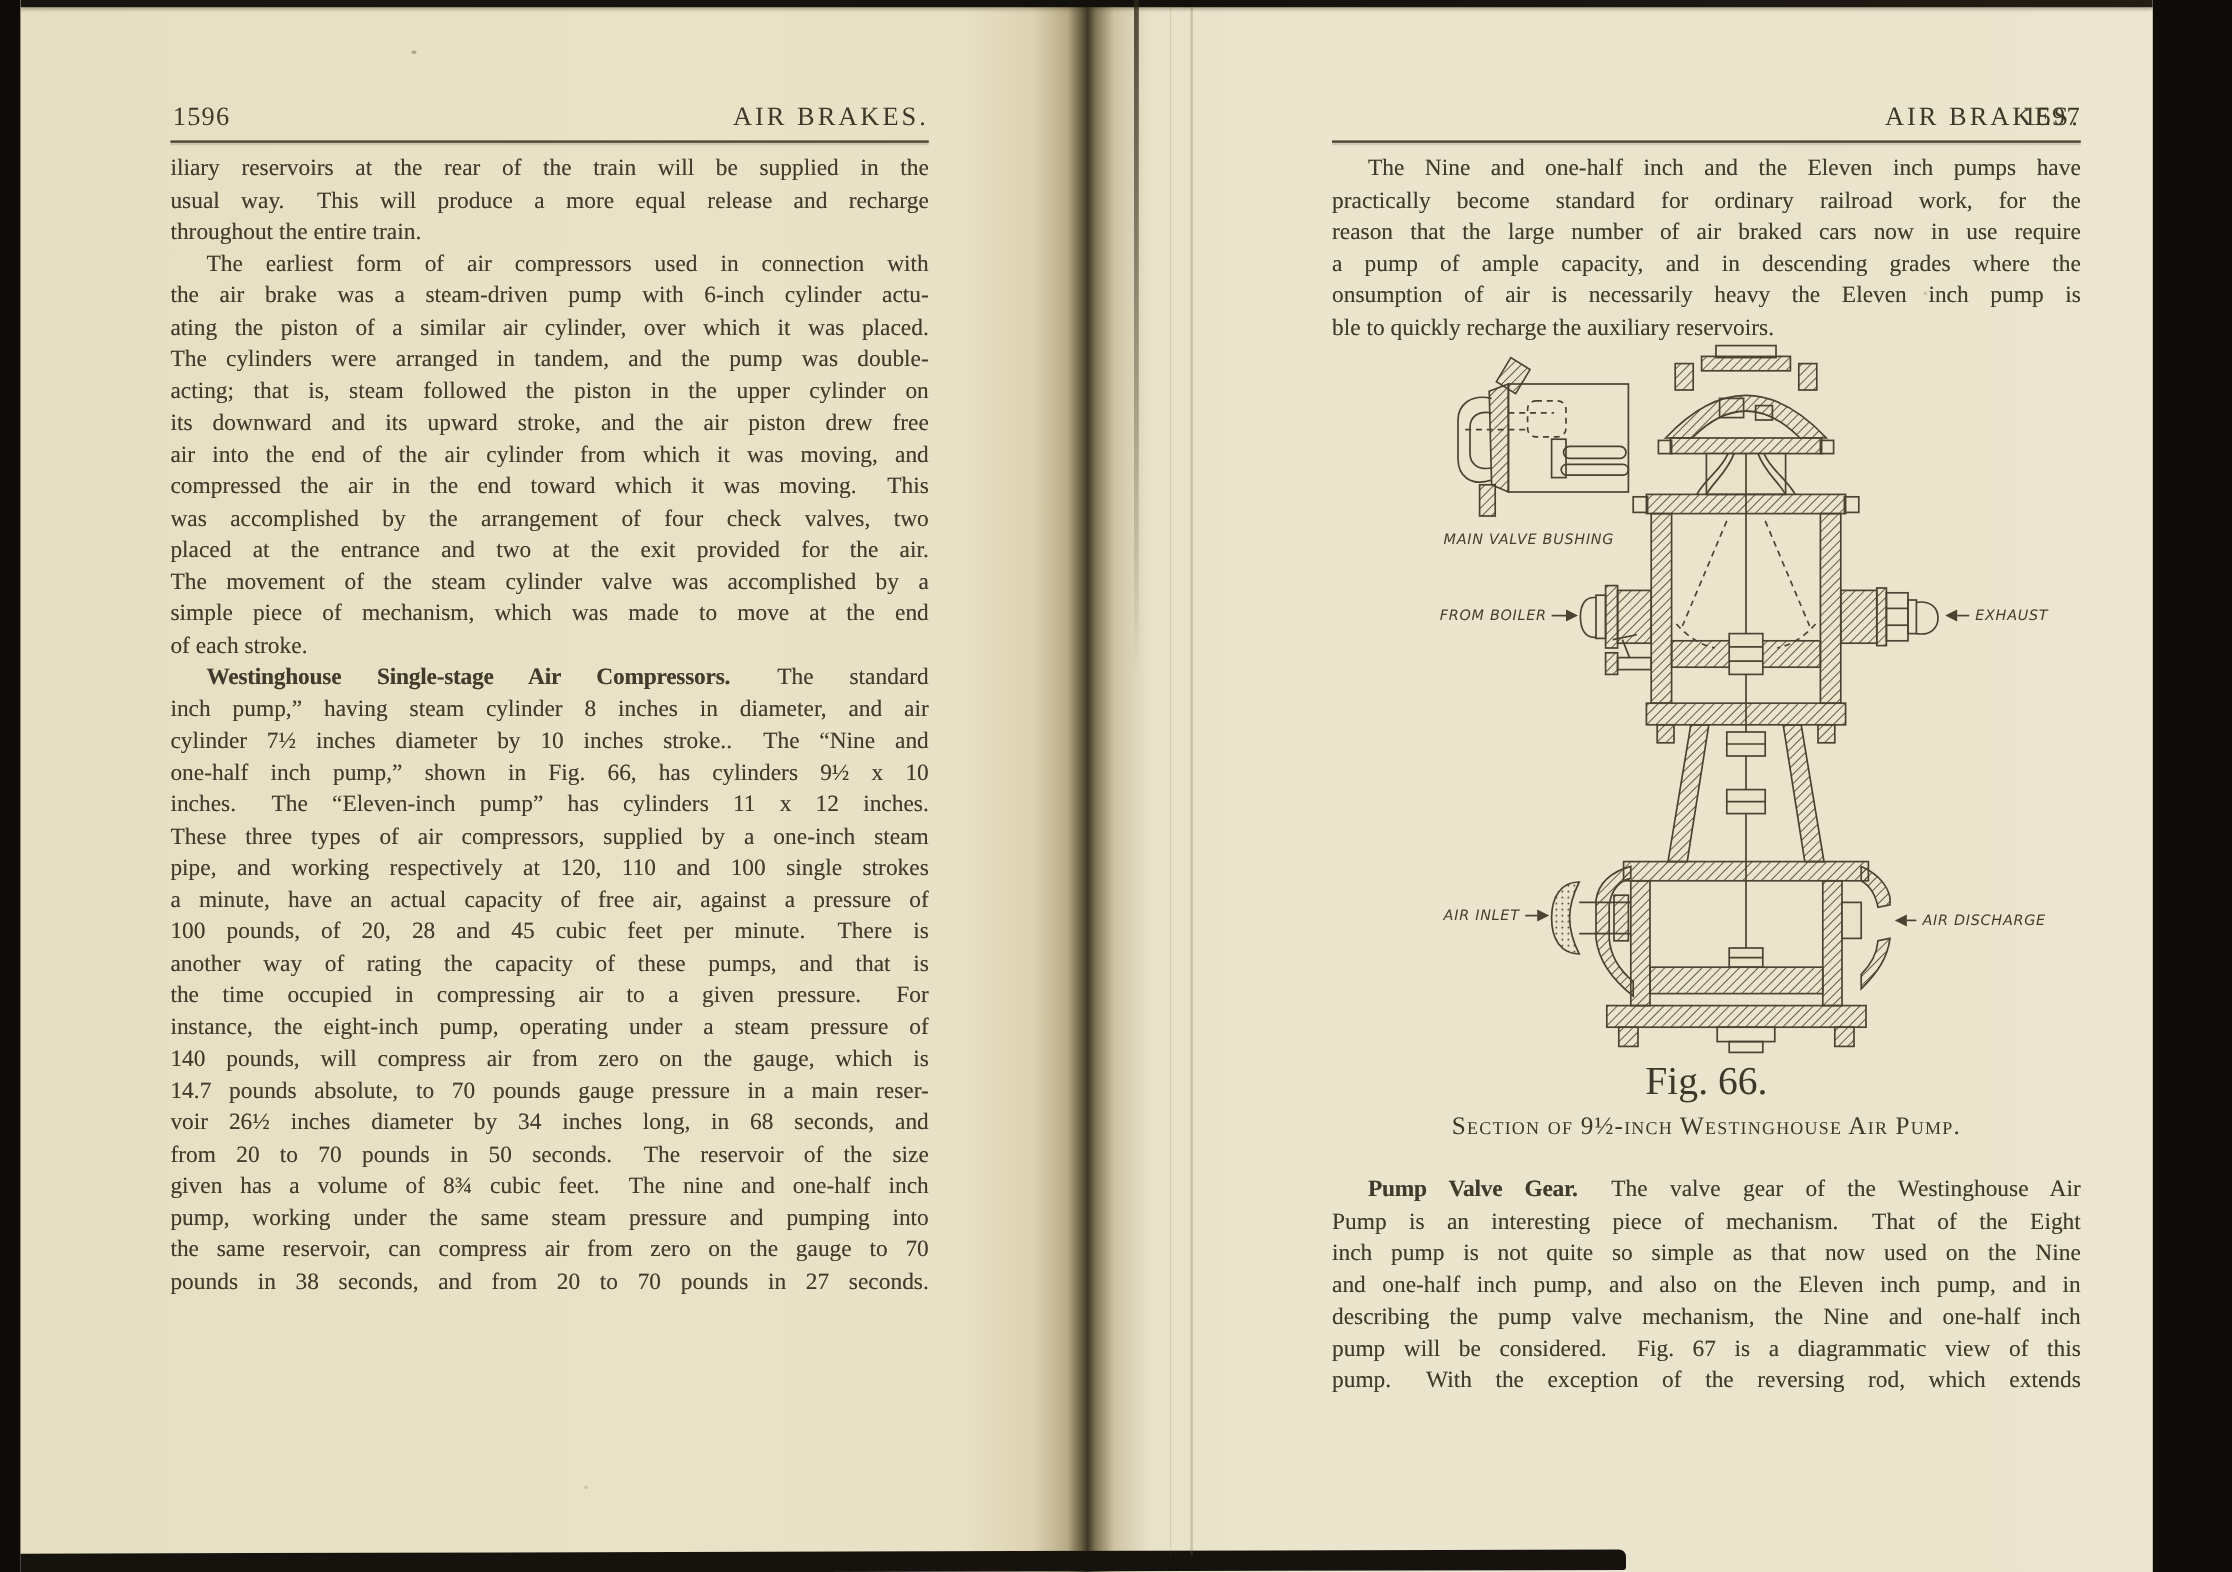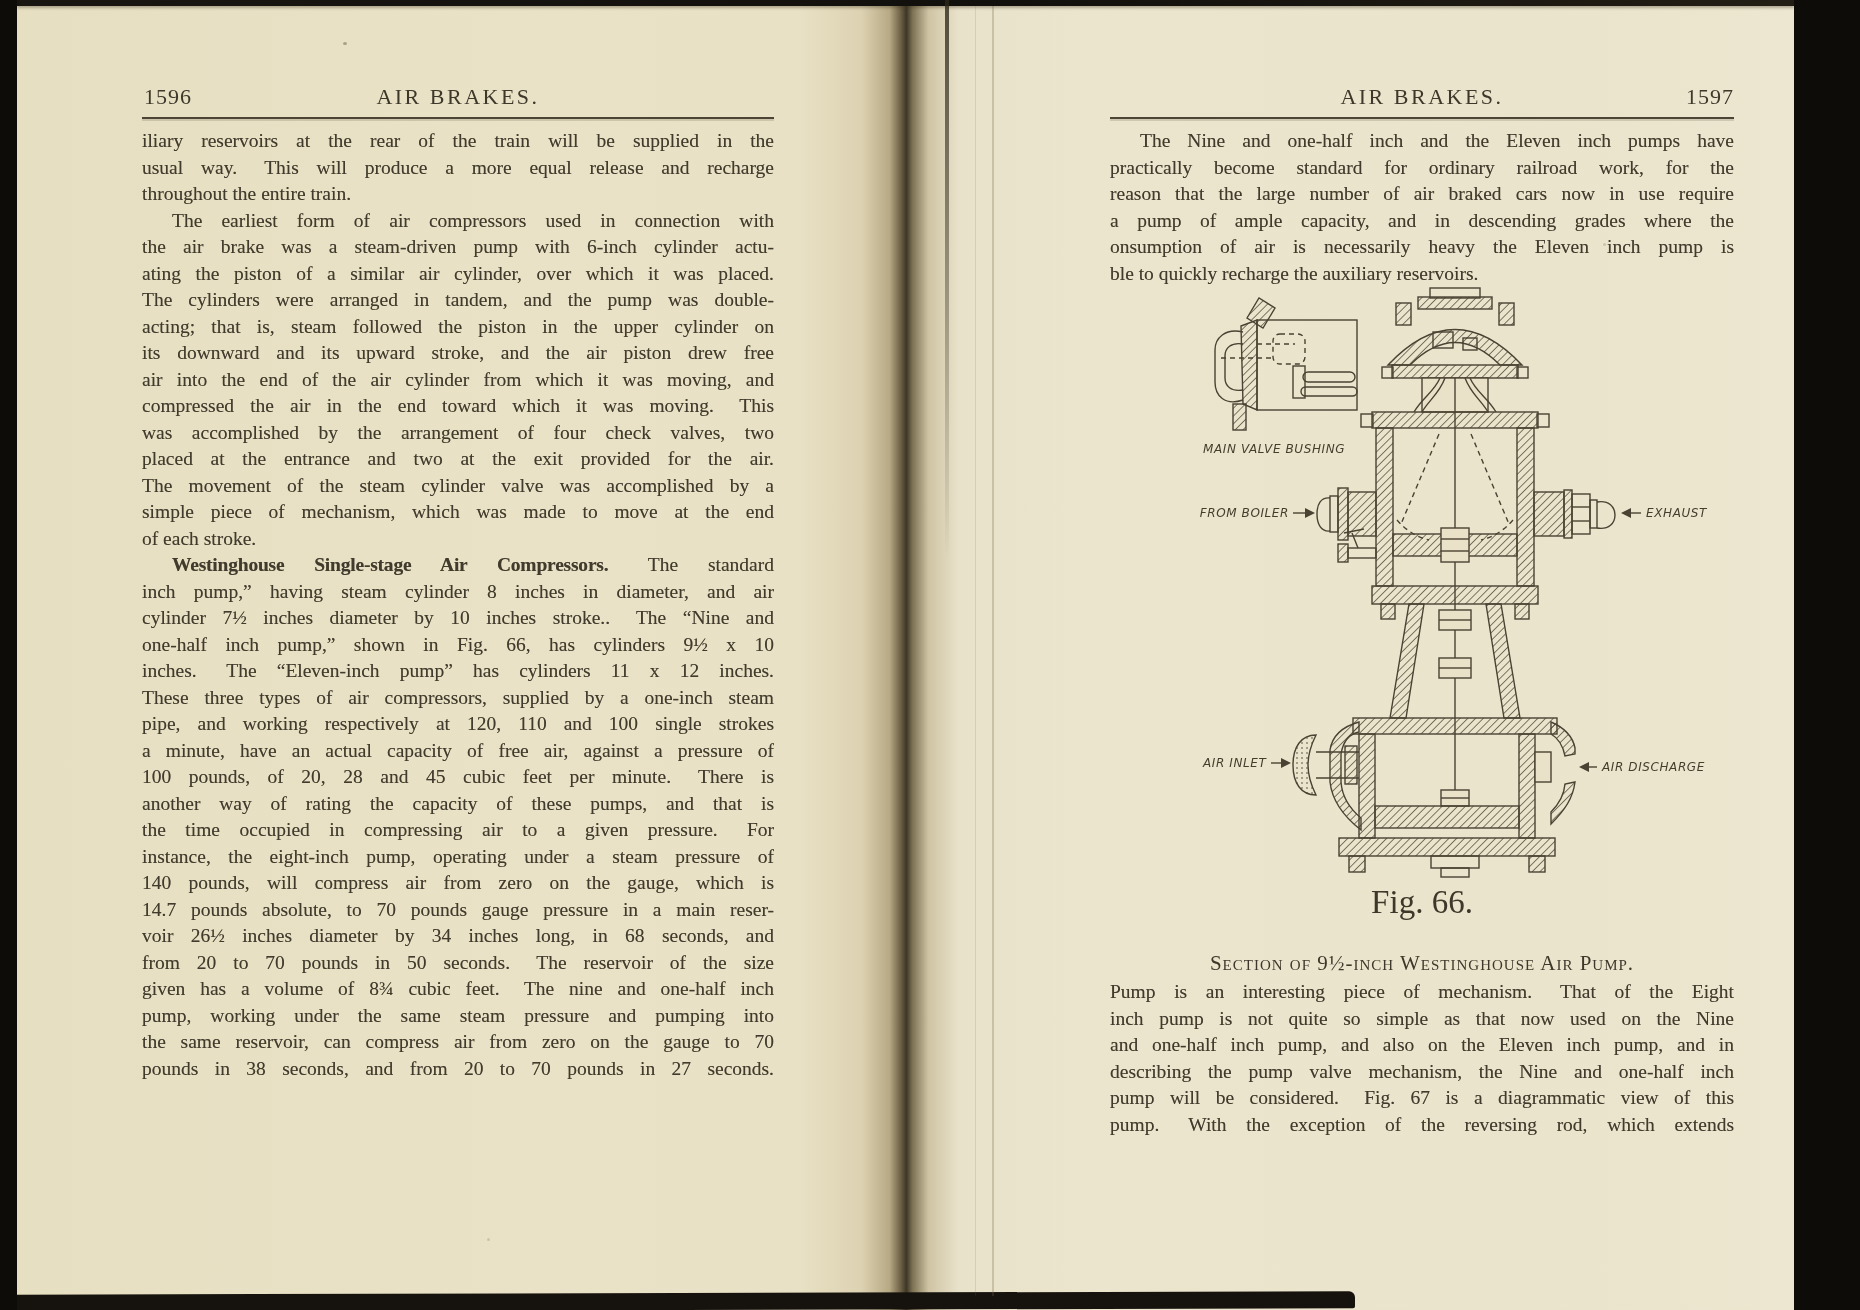--- a/index.html
+++ b/index.html
@@ -23,37 +23,37 @@
     background:linear-gradient(#2c2718,rgba(44,39,24,0));opacity:.8;}
   .page-edge-line{position:absolute;left:975px;top:6px;height:1290px;width:2px;
     background:rgba(116,100,70,.28);}
   .page-edge-line2{position:absolute;left:958px;top:6px;height:1290px;width:1px;
     background:rgba(116,100,70,.16);}
   .speck{position:absolute;border-radius:50%;background:#6d5f42;}
 
   .running-head{position:absolute;font-size:22px;line-height:26px;color:#3e382b;
     letter-spacing:2.5px;}
   .running-head .pageno{position:absolute;top:0;letter-spacing:1px;}
-  .running-head .rh-title{display:block;text-align:center;}
+  .running-head .rh-title{display:block;text-align:right;}
   .rule{position:absolute;height:2px;background:#4c4536;
     box-shadow:0 2px 0 rgba(76,69,54,.18);}
 
   .bodycol{position:absolute;font-size:19.5px;color:#413b2d;
     text-shadow:0 0 .4px rgba(62,53,40,.45);}
   .line{height:26.5px;line-height:26.5px;text-align:justify;text-align-last:justify;
     overflow:hidden;}
   .line.indent{text-indent:30px;}
   .line.last{text-align-last:left;}
   .line b{font-weight:bold;letter-spacing:-.2px;}
   h2.section{height:26px;line-height:26px;margin:7px 0;text-align:center;
     font-size:20px;font-weight:bold;letter-spacing:.3px;color:#3a342a;}
 
   .fig-number{position:absolute;left:1093px;top:884px;width:624px;text-align:center;
     font-size:33px;color:#3e382b;}
-  .fig-caption{position:absolute;left:1093px;top:951px;width:624px;text-align:center;
+  .fig-caption{position:absolute;left:1093px;top:926px;width:624px;text-align:center;
     font-variant:small-caps;font-size:21px;letter-spacing:1px;color:#3e382b;}
 
   svg .ln{stroke:#4a4232;fill:none;stroke-width:1.4;}
   svg .h{fill:url(#hat);stroke:#4a4232;stroke-width:1.4;}
   svg .pw{fill:#eae2c8;stroke:#4a4232;stroke-width:1.4;}
   svg .dsh{stroke-dasharray:5 4;}
   svg .ar{fill:#4a4232;stroke:none;}
   svg .lbl{font:italic 12px "DejaVu Sans",sans-serif;fill:#453e2d;letter-spacing:.6px;}
 </style>
 </head>
@@ -269,20 +269,21 @@
       <line class="ln" x1="444" y1="481" x2="452" y2="481"></line>
       <text class="lbl" x="457" y="485">AIR DISCHARGE</text>
     </g>
   </svg>
 
   <div class="fig-number">Fig. 66.</div>
   <div class="fig-caption">Section of 9½-inch Westinghouse Air Pump.</div>
 
   <div class="bodycol" style="left:1093px;top:979px;width:624px;">
     <div class="para">
+        <div class="line indent"><b>Pump Valve Gear.</b>  The valve gear of the Westinghouse Air</div>
         <div class="line">Pump is an interesting piece of mechanism.  That of the Eight</div>
         <div class="line">inch pump is not quite so simple as that now used on the Nine</div>
         <div class="line">and one-half inch pump, and also on the Eleven inch pump, and in</div>
         <div class="line">describing the pump valve mechanism, the Nine and one-half inch</div>
         <div class="line">pump will be considered.  Fig. 67 is a diagrammatic view of this</div>
         <div class="line">pump.  With the exception of the reversing rod, which extends</div>
       </div>
   </div>
 
 </div>

